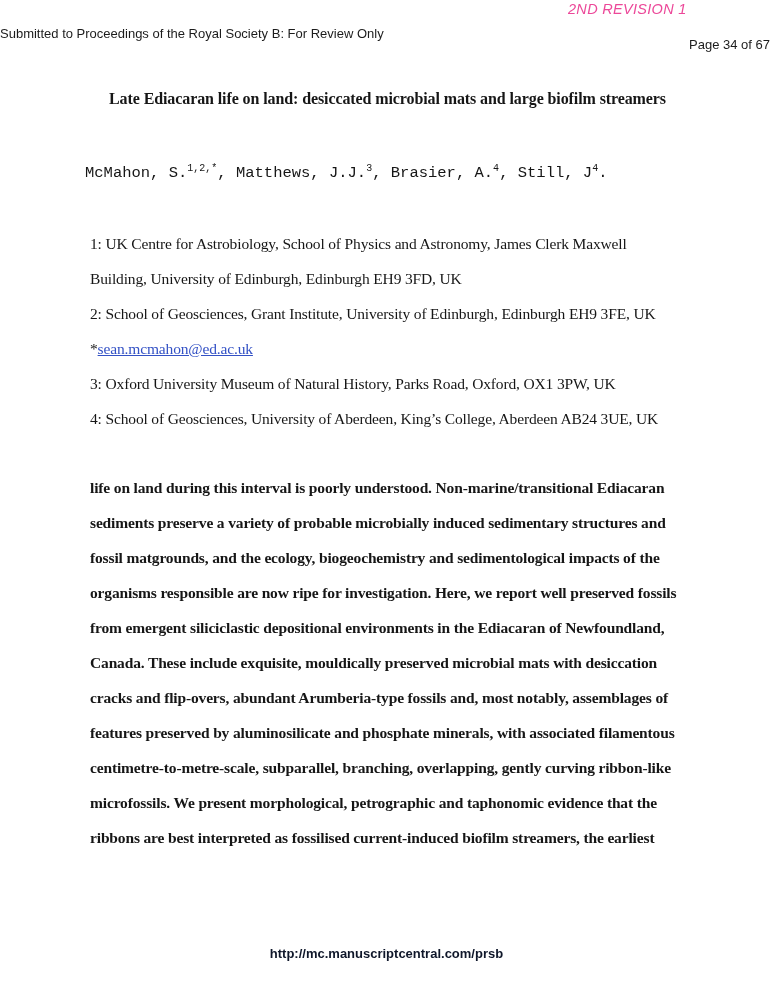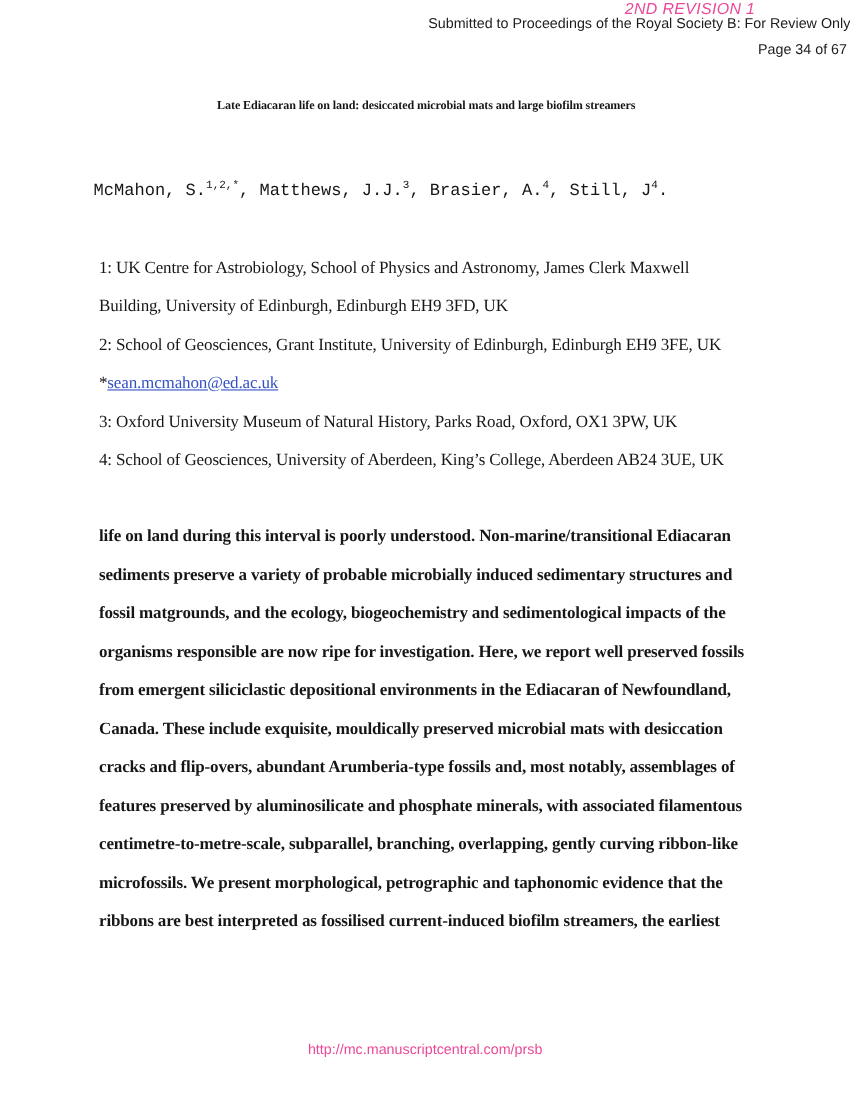--- a/index.html
+++ b/index.html
@@ -10,23 +10,23 @@
     margin: 0 auto;
     background: #ffffff;
     font-family: "Liberation Serif", serif;
     color: #161616;
     overflow: hidden;
   }
 
   
   .hdr-journal {
     position: absolute;
-    top: 13px; left: 0;
+    top: 26px; left: 0;
     width: 100%;
-    text-align: right;
+    text-align: left;
     font-family: "Liberation Sans", sans-serif;
     font-size: 13px;
     color: #1c1c1c;
     white-space: nowrap;
   }
   .hdr-revision {
     position: absolute;
     top: 1px; left: 568px;
     font-family: "Liberation Sans", sans-serif;
     font-size: 14.5px;
@@ -45,21 +45,21 @@
     margin-top: 24px;
   }
 
   
   .title {
     position: absolute;
     top: 90px; left: 85px;
     width: 605px;
     margin: 0;
     text-align: center;
-    font-size: 11px;
+    font-size: 16px;
     font-weight: bold;
     letter-spacing: -0.1px;
     white-space: nowrap;
   }
   .authors {
     position: absolute;
     top: 164px; left: 85px;
     width: 605px;
     text-align: left;
     font-size: 15.5px;
@@ -141,15 +141,15 @@
       <div>organisms responsible are now ripe for investigation. Here, we report well preserved fossils</div>
       <div>from emergent siliciclastic depositional environments in the Ediacaran of Newfoundland,</div>
       <div>Canada. These include exquisite, mouldically preserved microbial mats with desiccation</div>
       <div>cracks and flip-overs, abundant Arumberia-type fossils and, most notably, assemblages of</div>
       <div>features preserved by aluminosilicate and phosphate minerals, with associated filamentous</div>
       <div>centimetre-to-metre-scale, subparallel, branching, overlapping, gently curving ribbon-like</div>
       <div>microfossils. We present morphological, petrographic and taphonomic evidence that the</div>
       <div>ribbons are best interpreted as fossilised current-induced biofilm streamers, the earliest</div>
     </div>
 
-  <div class="footer-url" style="color: #ec4899;">http://mc.manuscriptcentral.com/prsb</div>
+  <div class="footer-url" style="color: #0f172a; font-weight: bold;">http://mc.manuscriptcentral.com/prsb</div>
 
 </div>
 
 </body></html>

